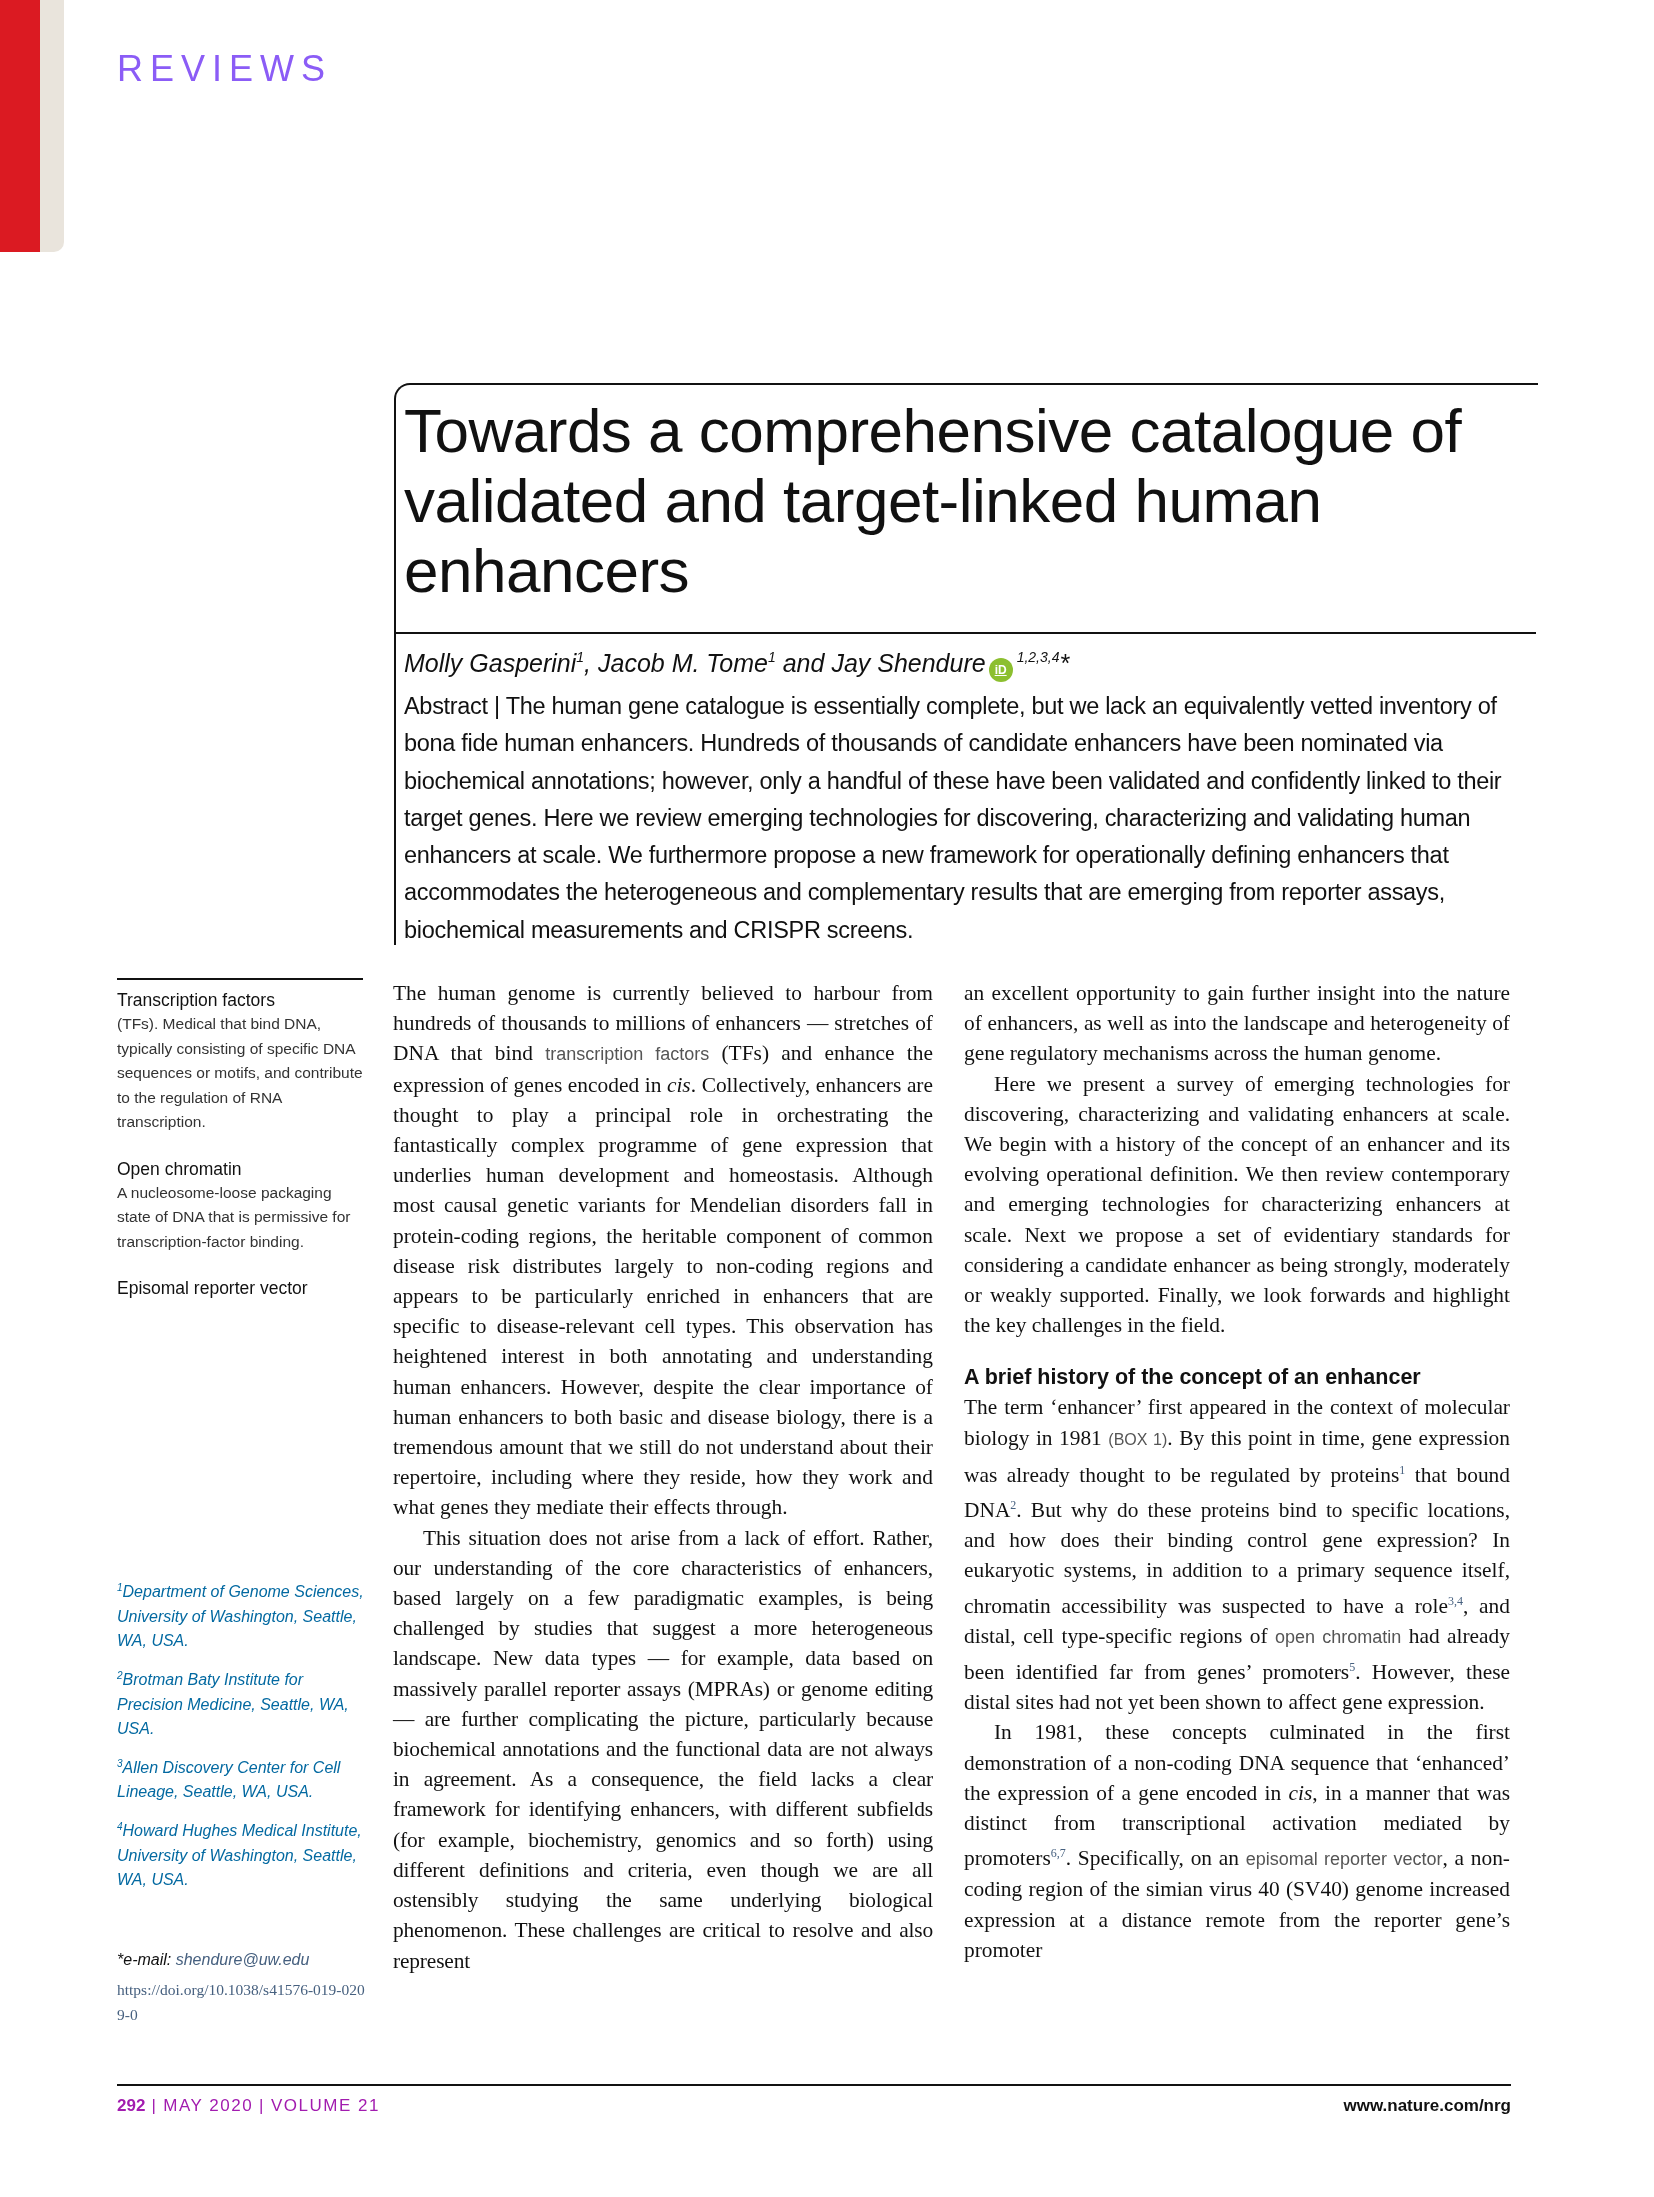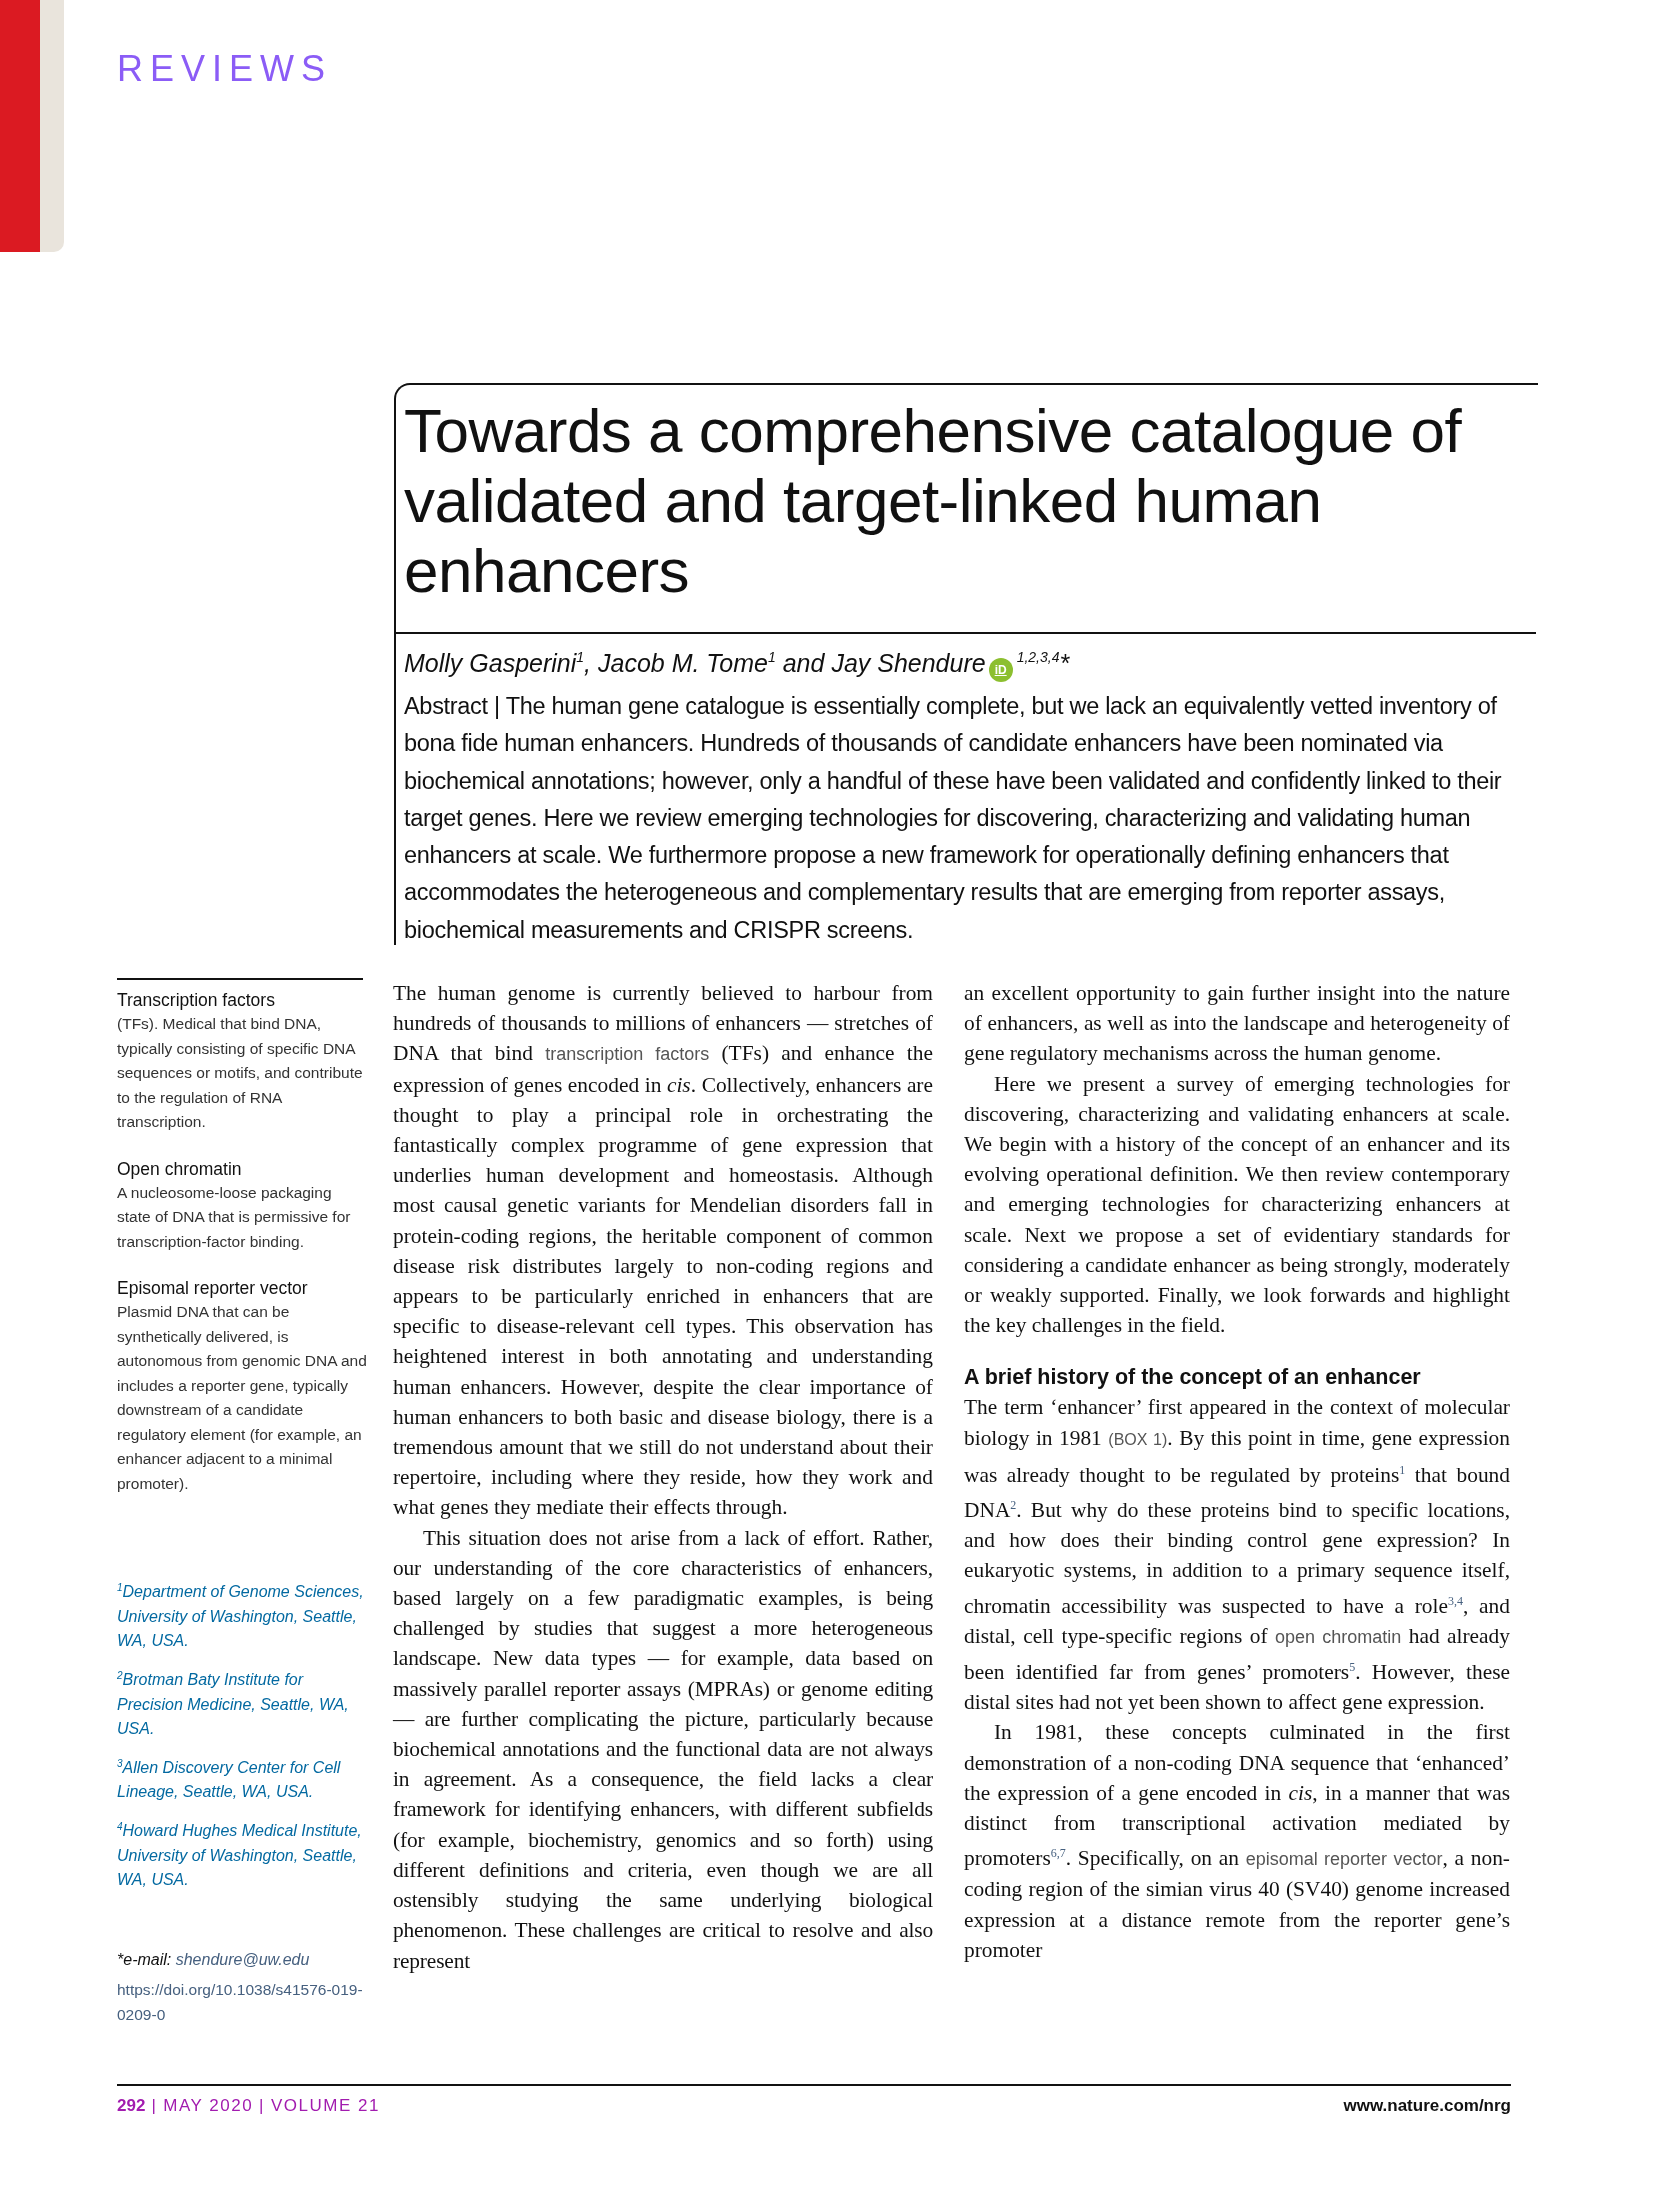--- a/index.html
+++ b/index.html
@@ -24,21 +24,21 @@
   .side-rule { left: 117px; top: 978px; width: 246px; border-top: 2px solid #111; }
   .glossary { left: 117px; top: 988px; width: 250px; font-family: "Liberation Sans", sans-serif; }
   .gloss-item { margin-bottom: 22px; }
   .gloss-term { font-size: 17.5px; line-height: 24px; color: #111; }
   .gloss-def { font-size: 15.5px; line-height: 24.5px; color: #333; }
   .affils { left: 117px; top: 1576px; width: 250px; font-family: "Liberation Sans", sans-serif; font-style: italic; font-size: 16px; line-height: 24.5px; color: #0369a1; }
   .affil { margin-bottom: 10px; }
   .affil sup { font-size: 10px; }
   .email-line { left: 117px; top: 1948px; font-family: "Liberation Sans", sans-serif; font-style: italic; font-size: 16px; line-height: 24px; color: #111; white-space: nowrap; }
   .email-link { color: #46607f; }
-  .doi { left: 117px; top: 1978px; width: 250px; font-family: Liberation Sans, sans-serif; font-size: 15.5px; line-height: 24.5px; color: #46607f; }
+  .doi { left: 117px; top: 1978px; width: 250px; font-family: Liberation Serif, serif; font-size: 15.5px; line-height: 24.5px; color: #46607f; }
 
   
   .col { top: 978px; width: 540px; font-family: "Liberation Serif", serif; font-size: 21.4px; line-height: 30.2px; color: #111; text-align: justify; hyphens: manual; }
   .col1 { left: 393px; }
   .col2 { left: 964px; width: 546px; }
   .col p { margin: 0; }
   .col p.indent { text-indent: 30px; }
   .gloss-ref { font-family: "Liberation Sans", sans-serif; font-size: 18px; color: #555; }
   .cite { font-size: 12px; vertical-align: 8px; color: #46607f; }
   .box-ref { font-family: "Liberation Sans", sans-serif; font-size: 16px; color: #555; }
@@ -75,21 +75,20 @@
   <div class="gloss-item">
     <div class="gloss-term">Transcription factors</div>
     <div class="gloss-def">(TFs). Medical that bind DNA, typically consisting of specific DNA sequences or motifs, and contribute to the regulation of RNA transcription.</div>
   </div>
   <div class="gloss-item">
     <div class="gloss-term">Open chromatin</div>
     <div class="gloss-def">A nucleosome-loose packaging state of DNA that is permissive for transcription-factor binding.</div>
   </div>
   <div class="gloss-item">
     <div class="gloss-term">Episomal reporter vector</div>
-    <div class="gloss-def">Plasmid DNA that can be synthetically delivered, is autonomous from genomic DNA and includes a reporter gene, typically downstream of a candidate regulatory element (for example, an enhancer adjacent to a minimal promoter).</div>
   </div>
 </div>
 
 <div class="abs affils">
   <div class="affil"><sup>1</sup><span>Department of Genome Sciences, University of Washington, Seattle, WA, USA.</span></div>
   <div class="affil"><sup>2</sup><span>Brotman Baty Institute for Precision Medicine, Seattle, WA, USA.</span></div>
   <div class="affil"><sup>3</sup><span>Allen Discovery Center for Cell Lineage, Seattle, WA, USA.</span></div>
   <div class="affil"><sup>4</sup><span>Howard Hughes Medical Institute, University of Washington, Seattle, WA, USA.</span></div>
 </div>
 

